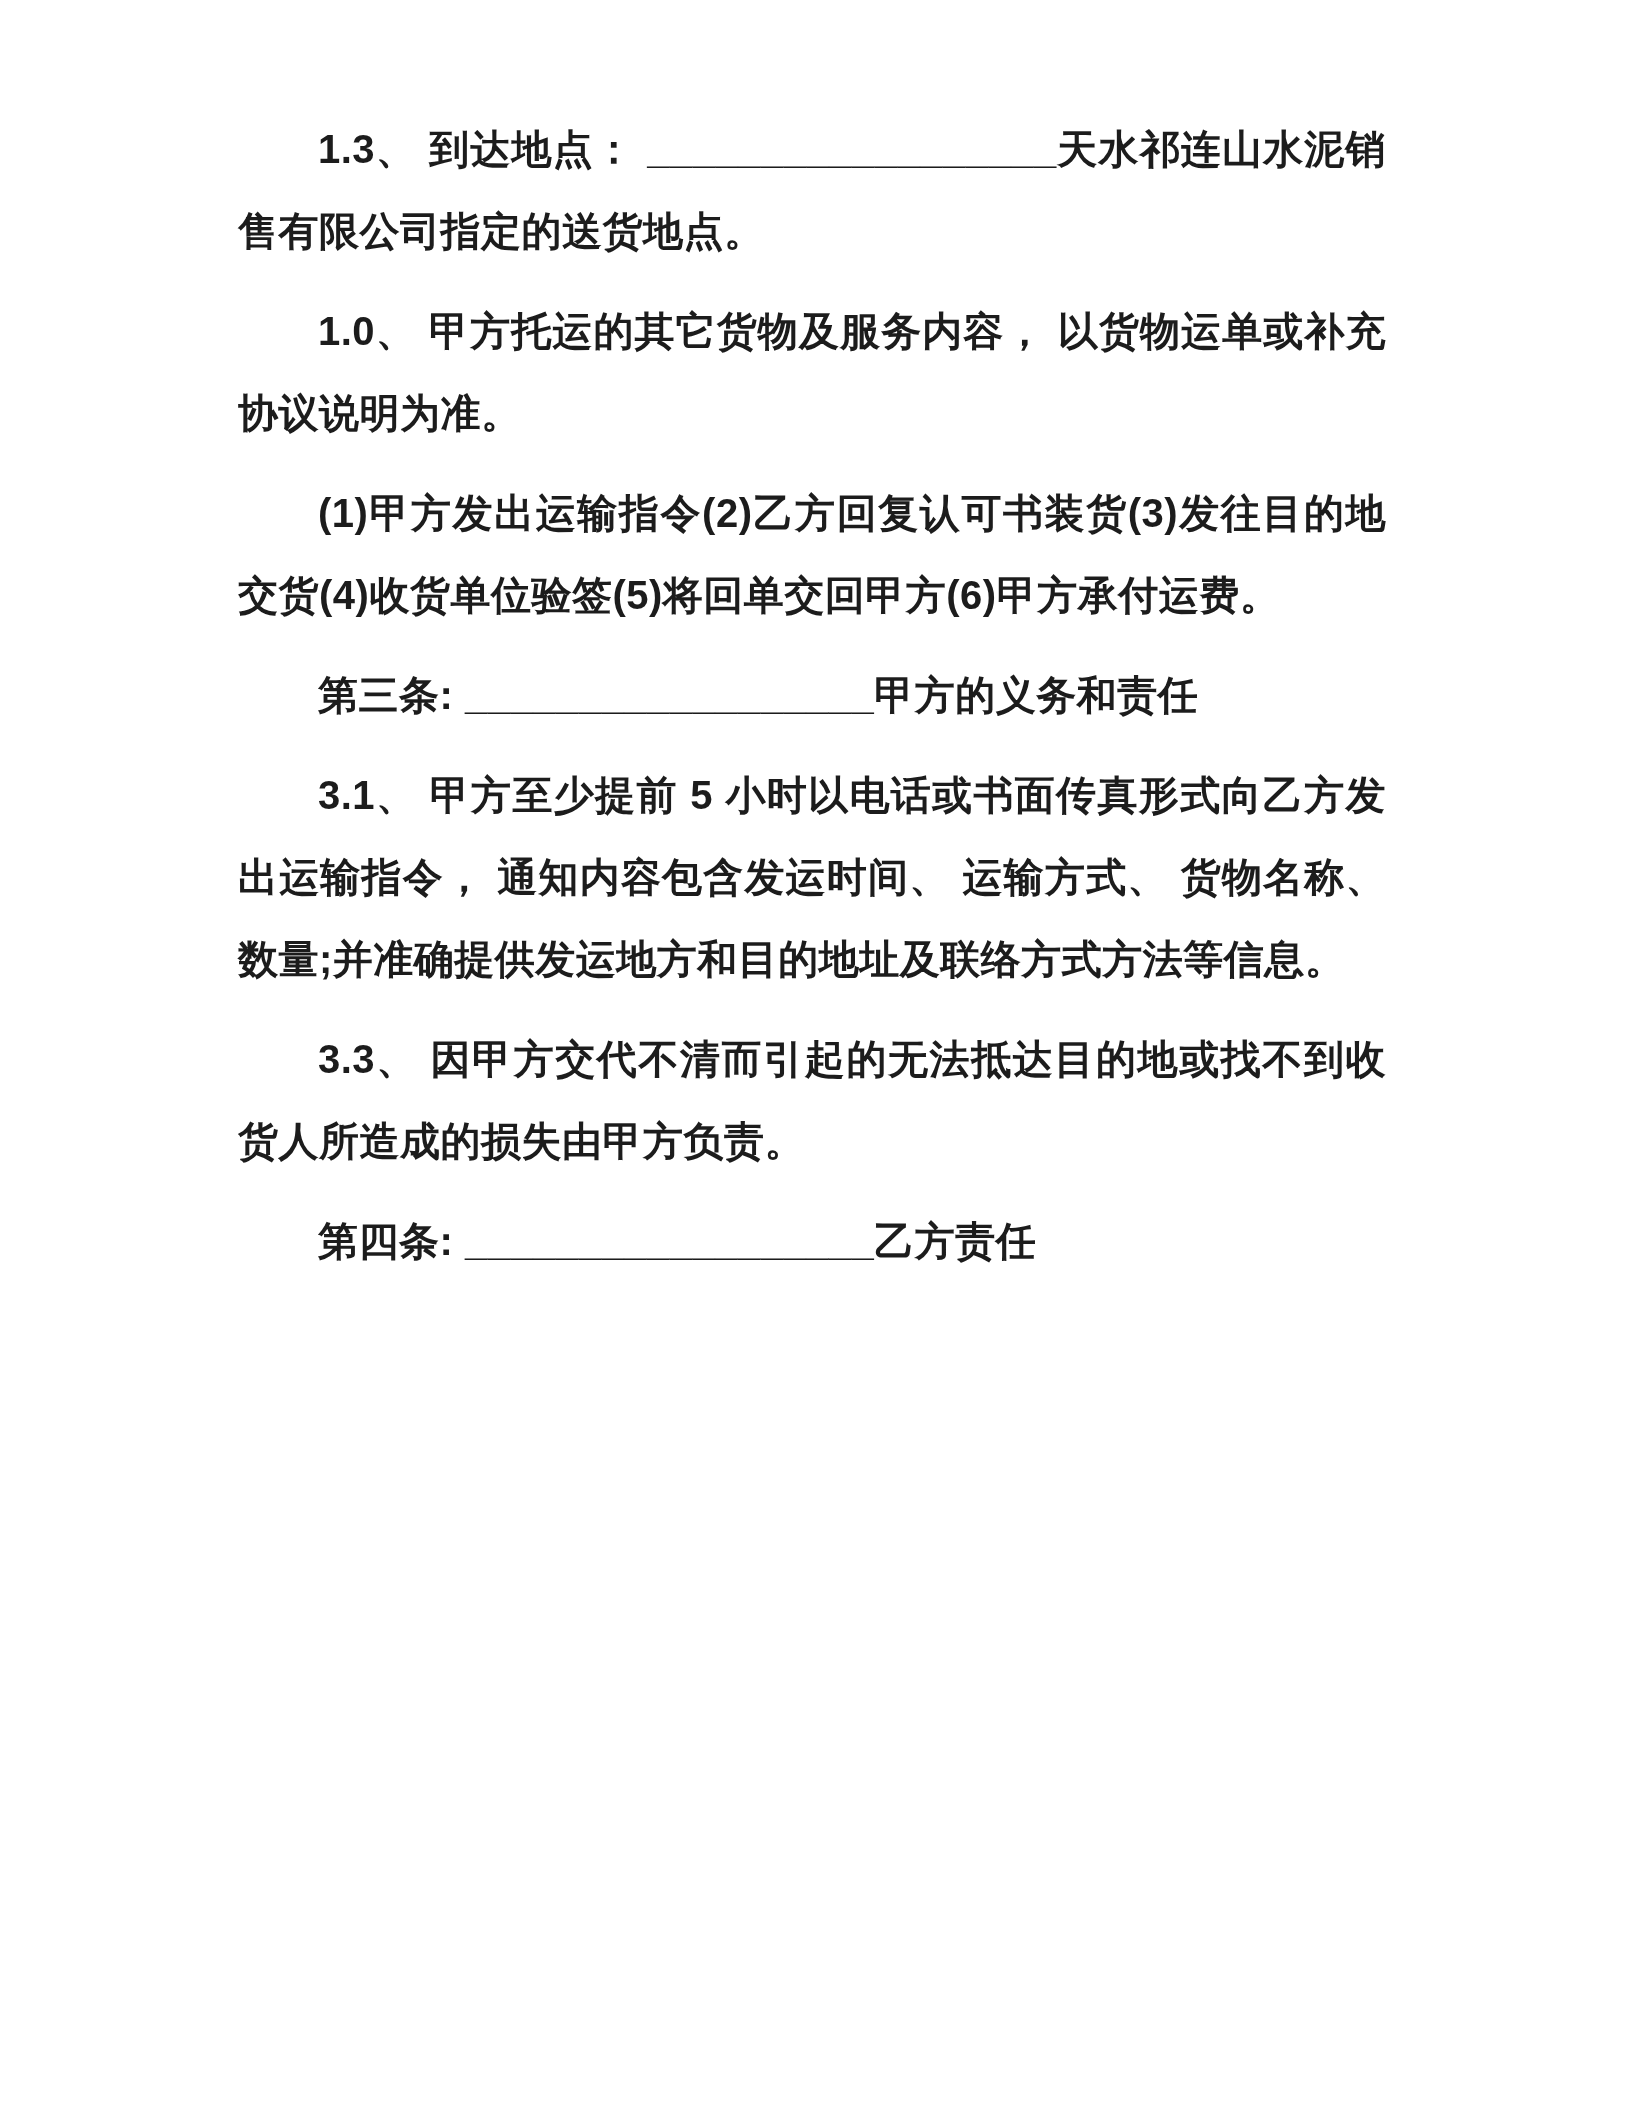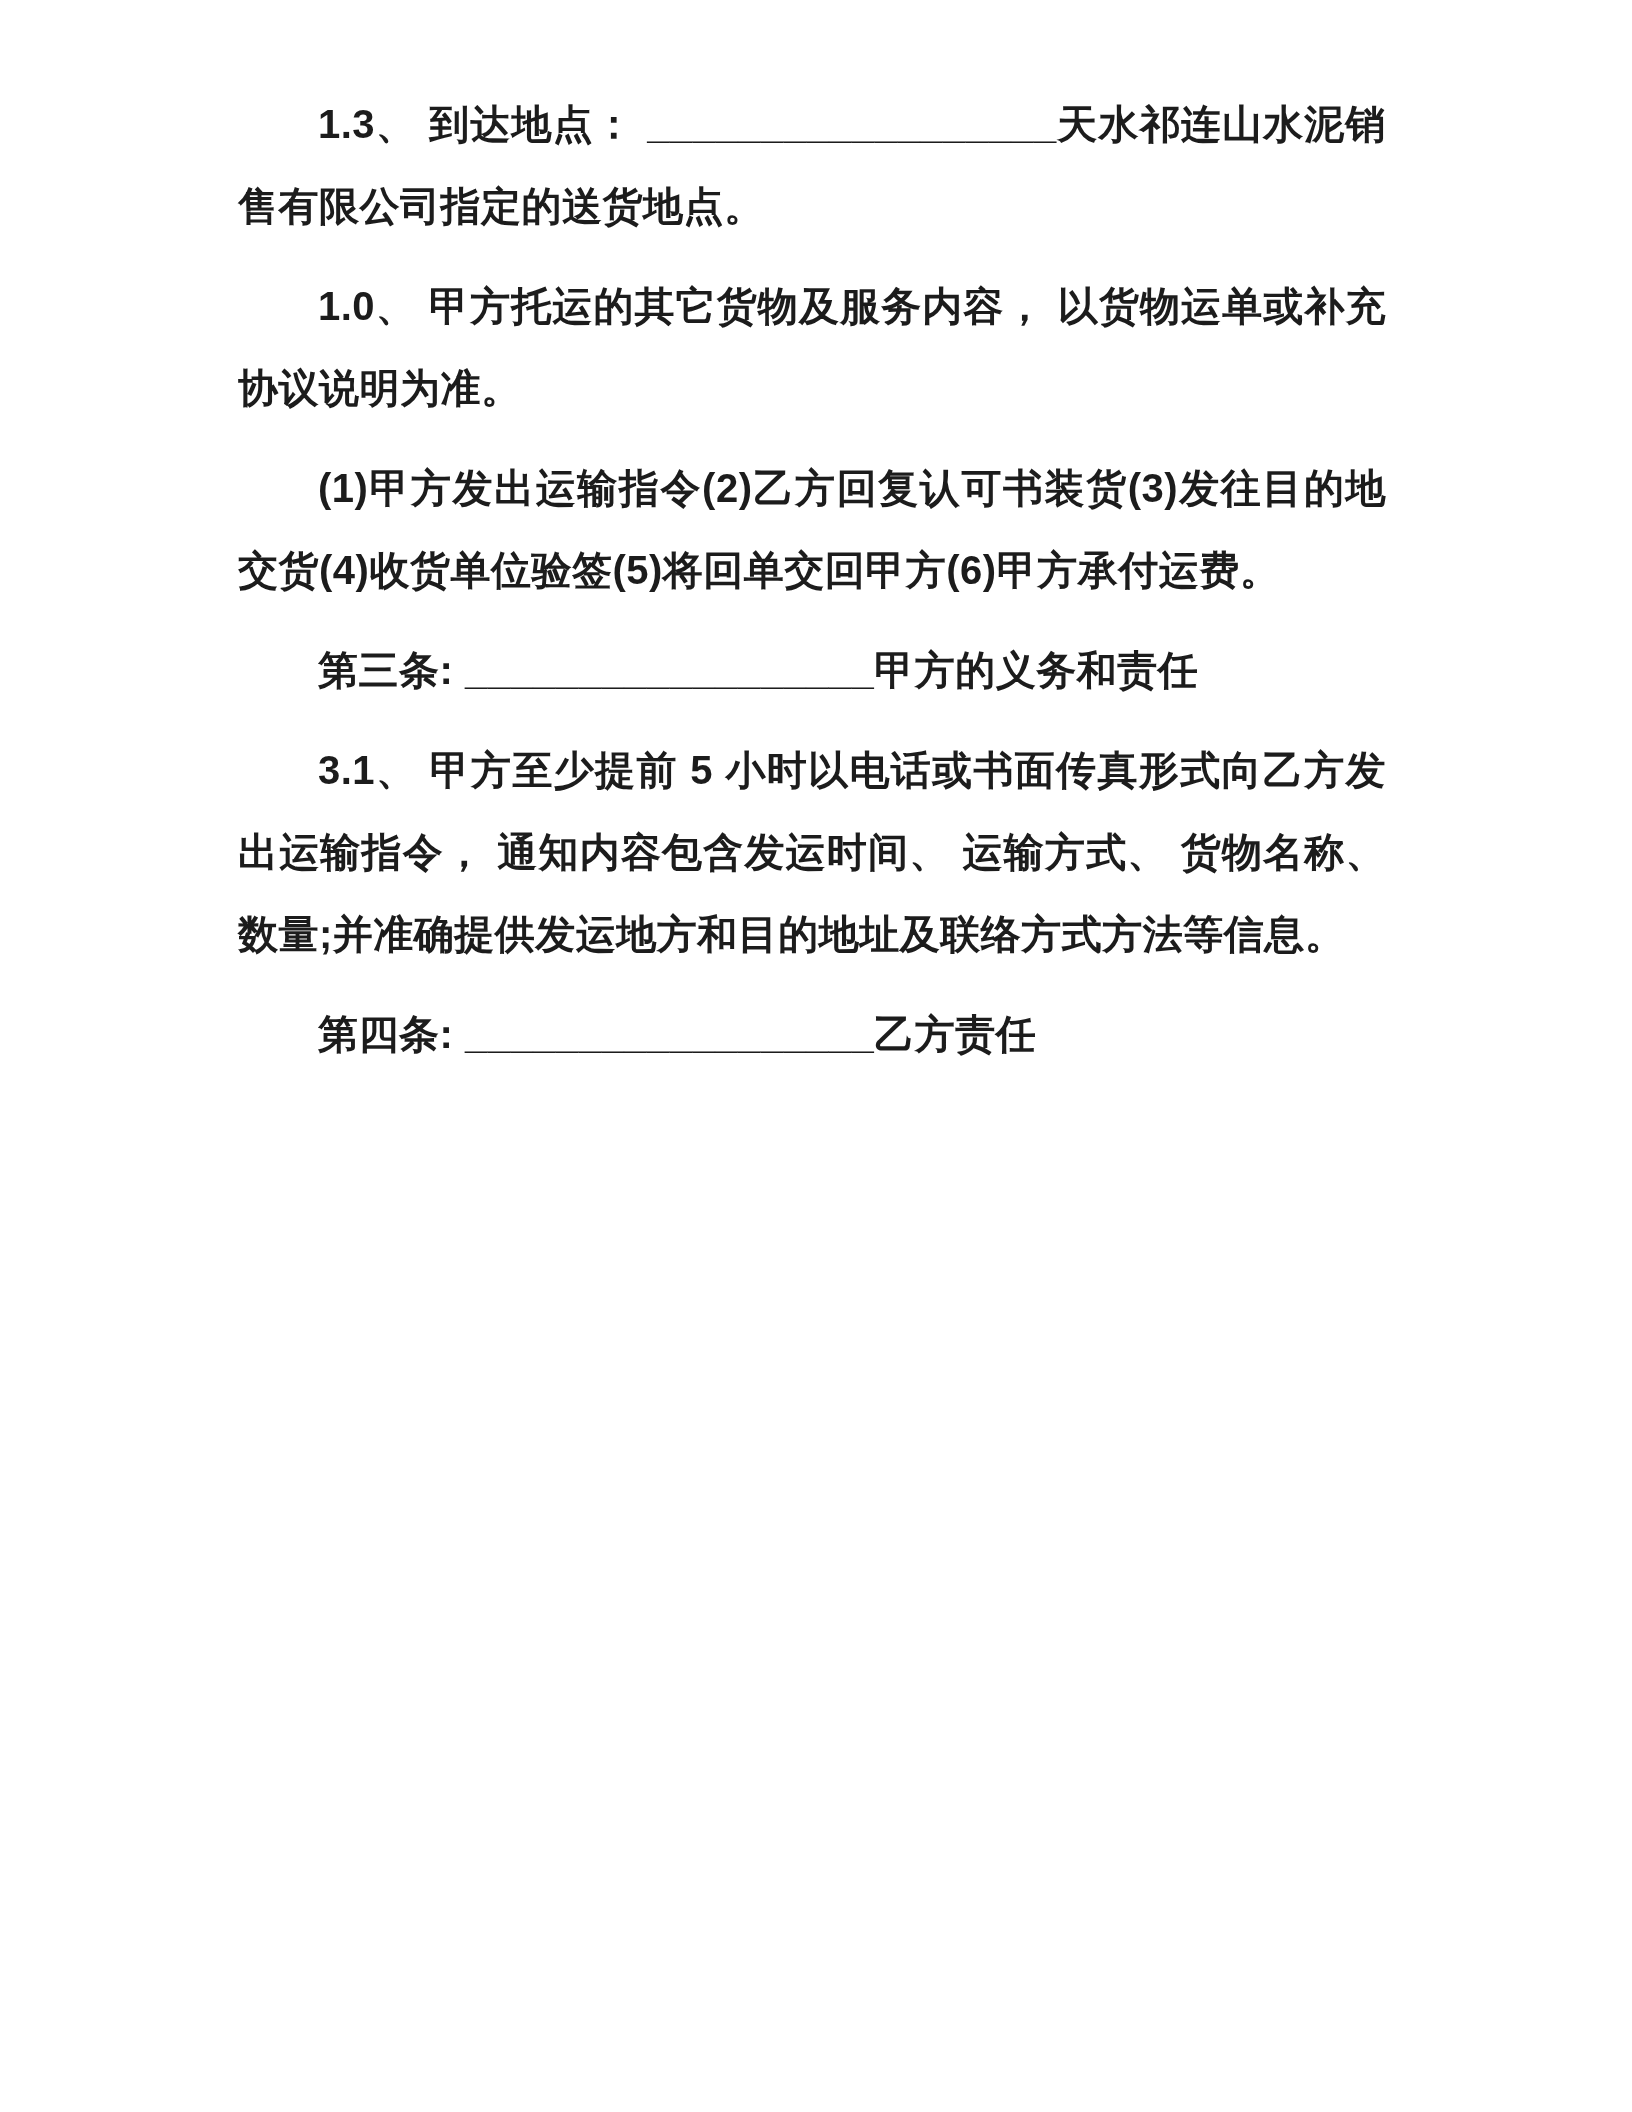--- a/index.html
+++ b/index.html
@@ -11,21 +11,21 @@
     width: 1632px;
     min-height: 2112px;
     font-family: "Liberation Sans", "DejaVu Sans", sans-serif;
     color: #1c1c1c;
   }
   .page {
     width: 1632px;
     min-height: 2112px;
     background: #ffffff;
     box-sizing: border-box;
-    padding: 83px 246px 120px 238px;
+    padding: 108px 246px 120px 238px;
   }
   .doc p {
     margin: 0 0 18px 0;
     font-size: 40px;
     font-weight: 700;
     line-height: 2.05;
     text-indent: 2em;
     text-align: justify;
     word-break: break-all;
     letter-spacing: 0.5px;
@@ -34,15 +34,16 @@
 </head>
 <body>
 
 <div class="page">
   <div class="doc">
     <p>1.3、 到达地点： __________________天水祁连山水泥销售有限公司指定的送货地点。</p>
     <p>1.0、 甲方托运的其它货物及服务内容， 以货物运单或补充协议说明为准。</p>
     <p>(1)甲方发出运输指令(2)乙方回复认可书装货(3)发往目的地交货(4)收货单位验签(5)将回单交回甲方(6)甲方承付运费。</p>
     <p>第三条: __________________甲方的义务和责任</p>
     <p>3.1、 甲方至少提前 5 小时以电话或书面传真形式向乙方发出运输指令， 通知内容包含发运时间、 运输方式、 货物名称、 数量;并准确提供发运地方和目的地址及联络方式方法等信息。</p>
+    <p>3.3、 因甲方交代不清而引起的无法抵达目的地或找不到收货人所造成的损失由甲方负责。</p>
     <p>第四条: __________________乙方责任</p>
   </div>
 </div>
 
 </body></html>

